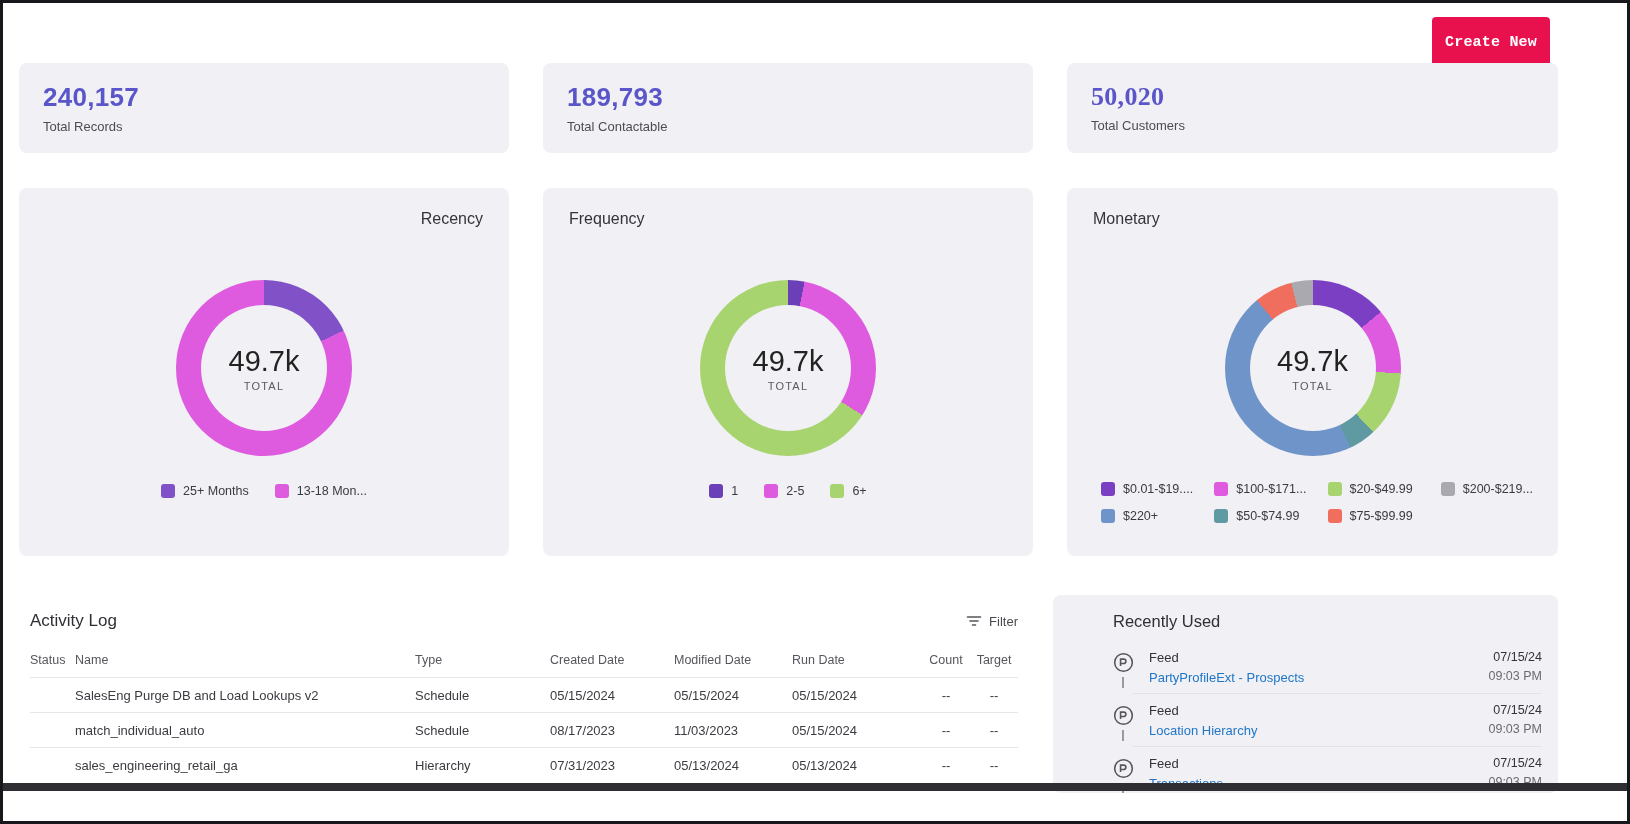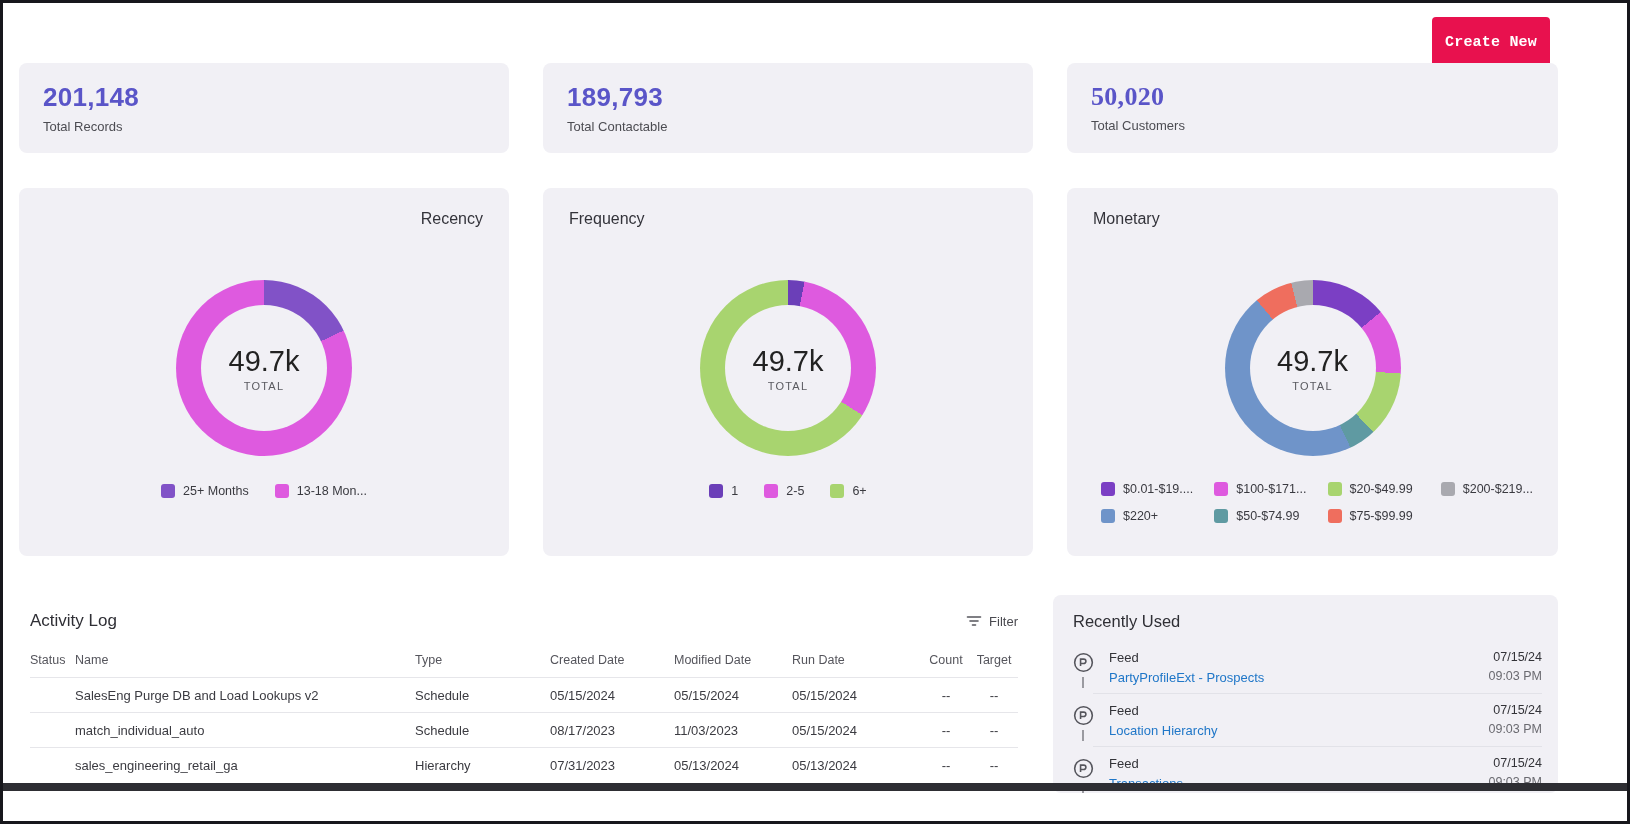--- a/index.html
+++ b/index.html
@@ -15,21 +15,21 @@
 
   
   .btn-create {
     position:absolute; top:14px; right:77px;
     color:#fff; border:none; border-radius:4px;
     font-size:15px; font-weight:bold; padding:17px 13px; cursor:pointer;
     font-family:Liberation Mono, monospace; letter-spacing:.2px;
   }
 
   
-  .card { position:absolute; background:#f1f0f5; border-radius:8px; }
+  .card { position:absolute; background:#f1f0f5; border-radius:8px;padding-left:40px; }
 
   .stat-card { top:60px; height:90px; padding:19px 24px; }
   #stat-0 { left:16px;  width:490px; }
   #stat-1 { left:540px; width:490px; }
   #stat-2 { left:1064px; width:491px; }
   .stat-value { font-size:26px; font-weight:bold; letter-spacing:.3px; }
   .stat-label { font-size:13px; color:#4c4c52; margin-top:6px; }
 
   .chart-card { top:185px; height:368px; padding:22px 26px; }
   #chart-0 { left:16px;  width:490px;text-align:right; }
@@ -99,21 +99,21 @@
 
   
   .hscrollbar { position:absolute; left:0; right:0; top:780px; height:8px; background:#2e2e33; cursor:pointer; }
 </style>
 </head>
 <body>
 
 <button class="btn-create" style="background-color: rgb(232, 17, 78);">Create New</button>
 
 <div class="card stat-card" id="stat-0">
-  <div class="stat-value" style="color: rgb(90, 85, 200);">201,148</div>
+  <div class="stat-value" style="color: rgb(90, 85, 200);">240,157</div>
   <div class="stat-label">Total Records</div>
 </div>
 <div class="card stat-card" id="stat-1">
   <div class="stat-value" style="color: rgb(90, 85, 200);">189,793</div>
   <div class="stat-label">Total Contactable</div>
 </div>
 <div class="card stat-card" id="stat-2">
   <div class="stat-value" style="color: rgb(90, 85, 200); font-family: Liberation Serif, serif;">50,020</div>
   <div class="stat-label">Total Customers</div>
 </div>

